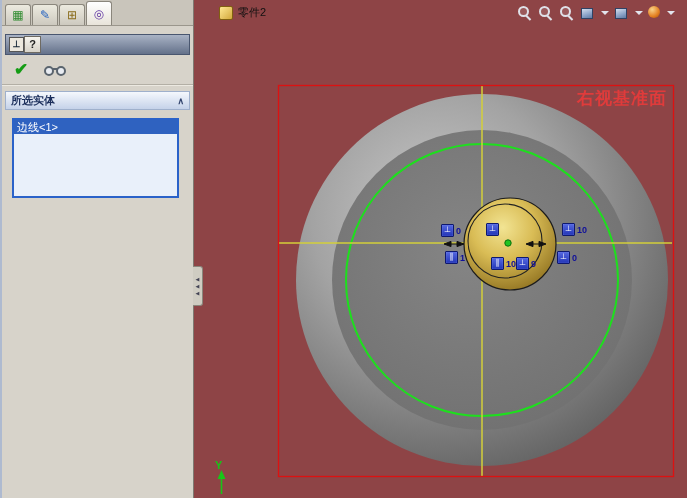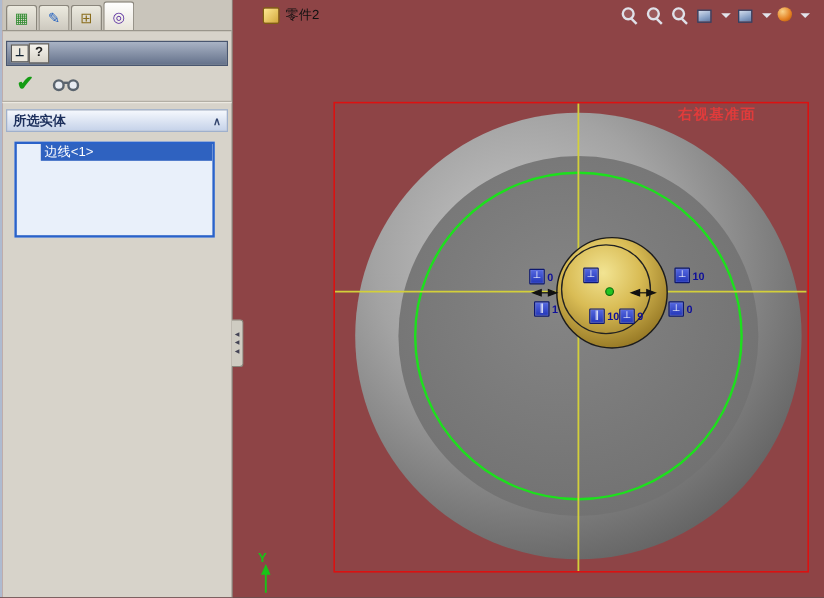--- a/index.html
+++ b/index.html
@@ -39,21 +39,21 @@
   .glasses-icon::before{left:0;} .glasses-icon::after{left:12px;}
 
   .section-hdr{margin:6px 3px 0;height:17px;background:linear-gradient(#f5f8fd,#c5d2e9);
                border:1px solid #9fb0cc;display:flex;align-items:center;padding:0 5px;
                font-weight:bold;color:#1c2f5c;font-size:11px;}
   .section-hdr .chev{margin-left:auto;font-size:9px;color:#33456e;font-weight:bold;}
 
   .listbox{margin:8px 10px;width:163px;height:76px;background:#e9f0fa;
            border:2px solid #2a62c9;overflow:hidden;}
   .lb-item{height:14px;line-height:14px;padding:0 3px;font-size:11px;color:#000;cursor:default;}
-  .lb-item.sel{background:#2f62c0;color:#fff;margin-left:20px;}
+  .lb-item.sel{background:#2f62c0;color:#fff;}
 
   
   .splitter{position:absolute;left:193px;top:266px;width:9px;height:38px;z-index:6;
             background:#cfccc2;border:1px solid #8a867c;border-left:none;
             border-radius:0 3px 3px 0;display:flex;align-items:center;justify-content:center;}
   .split-arrows{white-space:pre;font-size:5px;line-height:7px;color:#445;}
 
   
   .viewport{position:absolute;left:194px;top:0;width:493px;height:498px;background:#8e4446;}
   .scene{position:absolute;left:0;top:0;}
@@ -74,22 +74,22 @@
                     border:1px solid #2c4266;}
   .vpi.caret{width:9px;}
   .vpi.caret::before{content:"";position:absolute;left:1px;top:7px;
                      border-left:4px solid transparent;border-right:4px solid transparent;
                      border-top:4px solid #e7edf5;}
   .vpi.ball{width:15px;}
   .vpi.ball::before{content:"";position:absolute;left:1px;top:2px;width:12px;height:12px;
                     border-radius:50%;
                     background:radial-gradient(circle at 35% 30%,#ffd98c,#e8821e 60%,#9c4e08);}
 
-  .plane-label{position:absolute;left:371px;top:87px;color:#e03b3b;font-weight:bold;
-               font-size:12px;letter-spacing:1px;z-index:3;}
+  .plane-label{position:absolute;left:383px;top:87px;color:#e03b3b;font-weight:bold;
+               font-size:17px;letter-spacing:1px;z-index:3;}
 
   .markers{position:absolute;left:0;top:0;width:100%;height:100%;z-index:2;}
   .rel{position:absolute;display:flex;align-items:center;gap:2px;}
   .rel-sq{width:11px;height:11px;background:linear-gradient(#5568e0,#2336b8);
           border:1px solid #0d1870;color:#fff;font-size:8px;line-height:10px;
           text-align:center;border-radius:1px;box-shadow:inset 0 0 1px #aab4ff;}
   .rel-num{color:#10109a;font-size:9px;font-weight:bold;}
 
   .axis-y-label{position:absolute;left:21px;top:459px;color:#18c418;font-weight:bold;
                 font-size:11px;z-index:3;}

